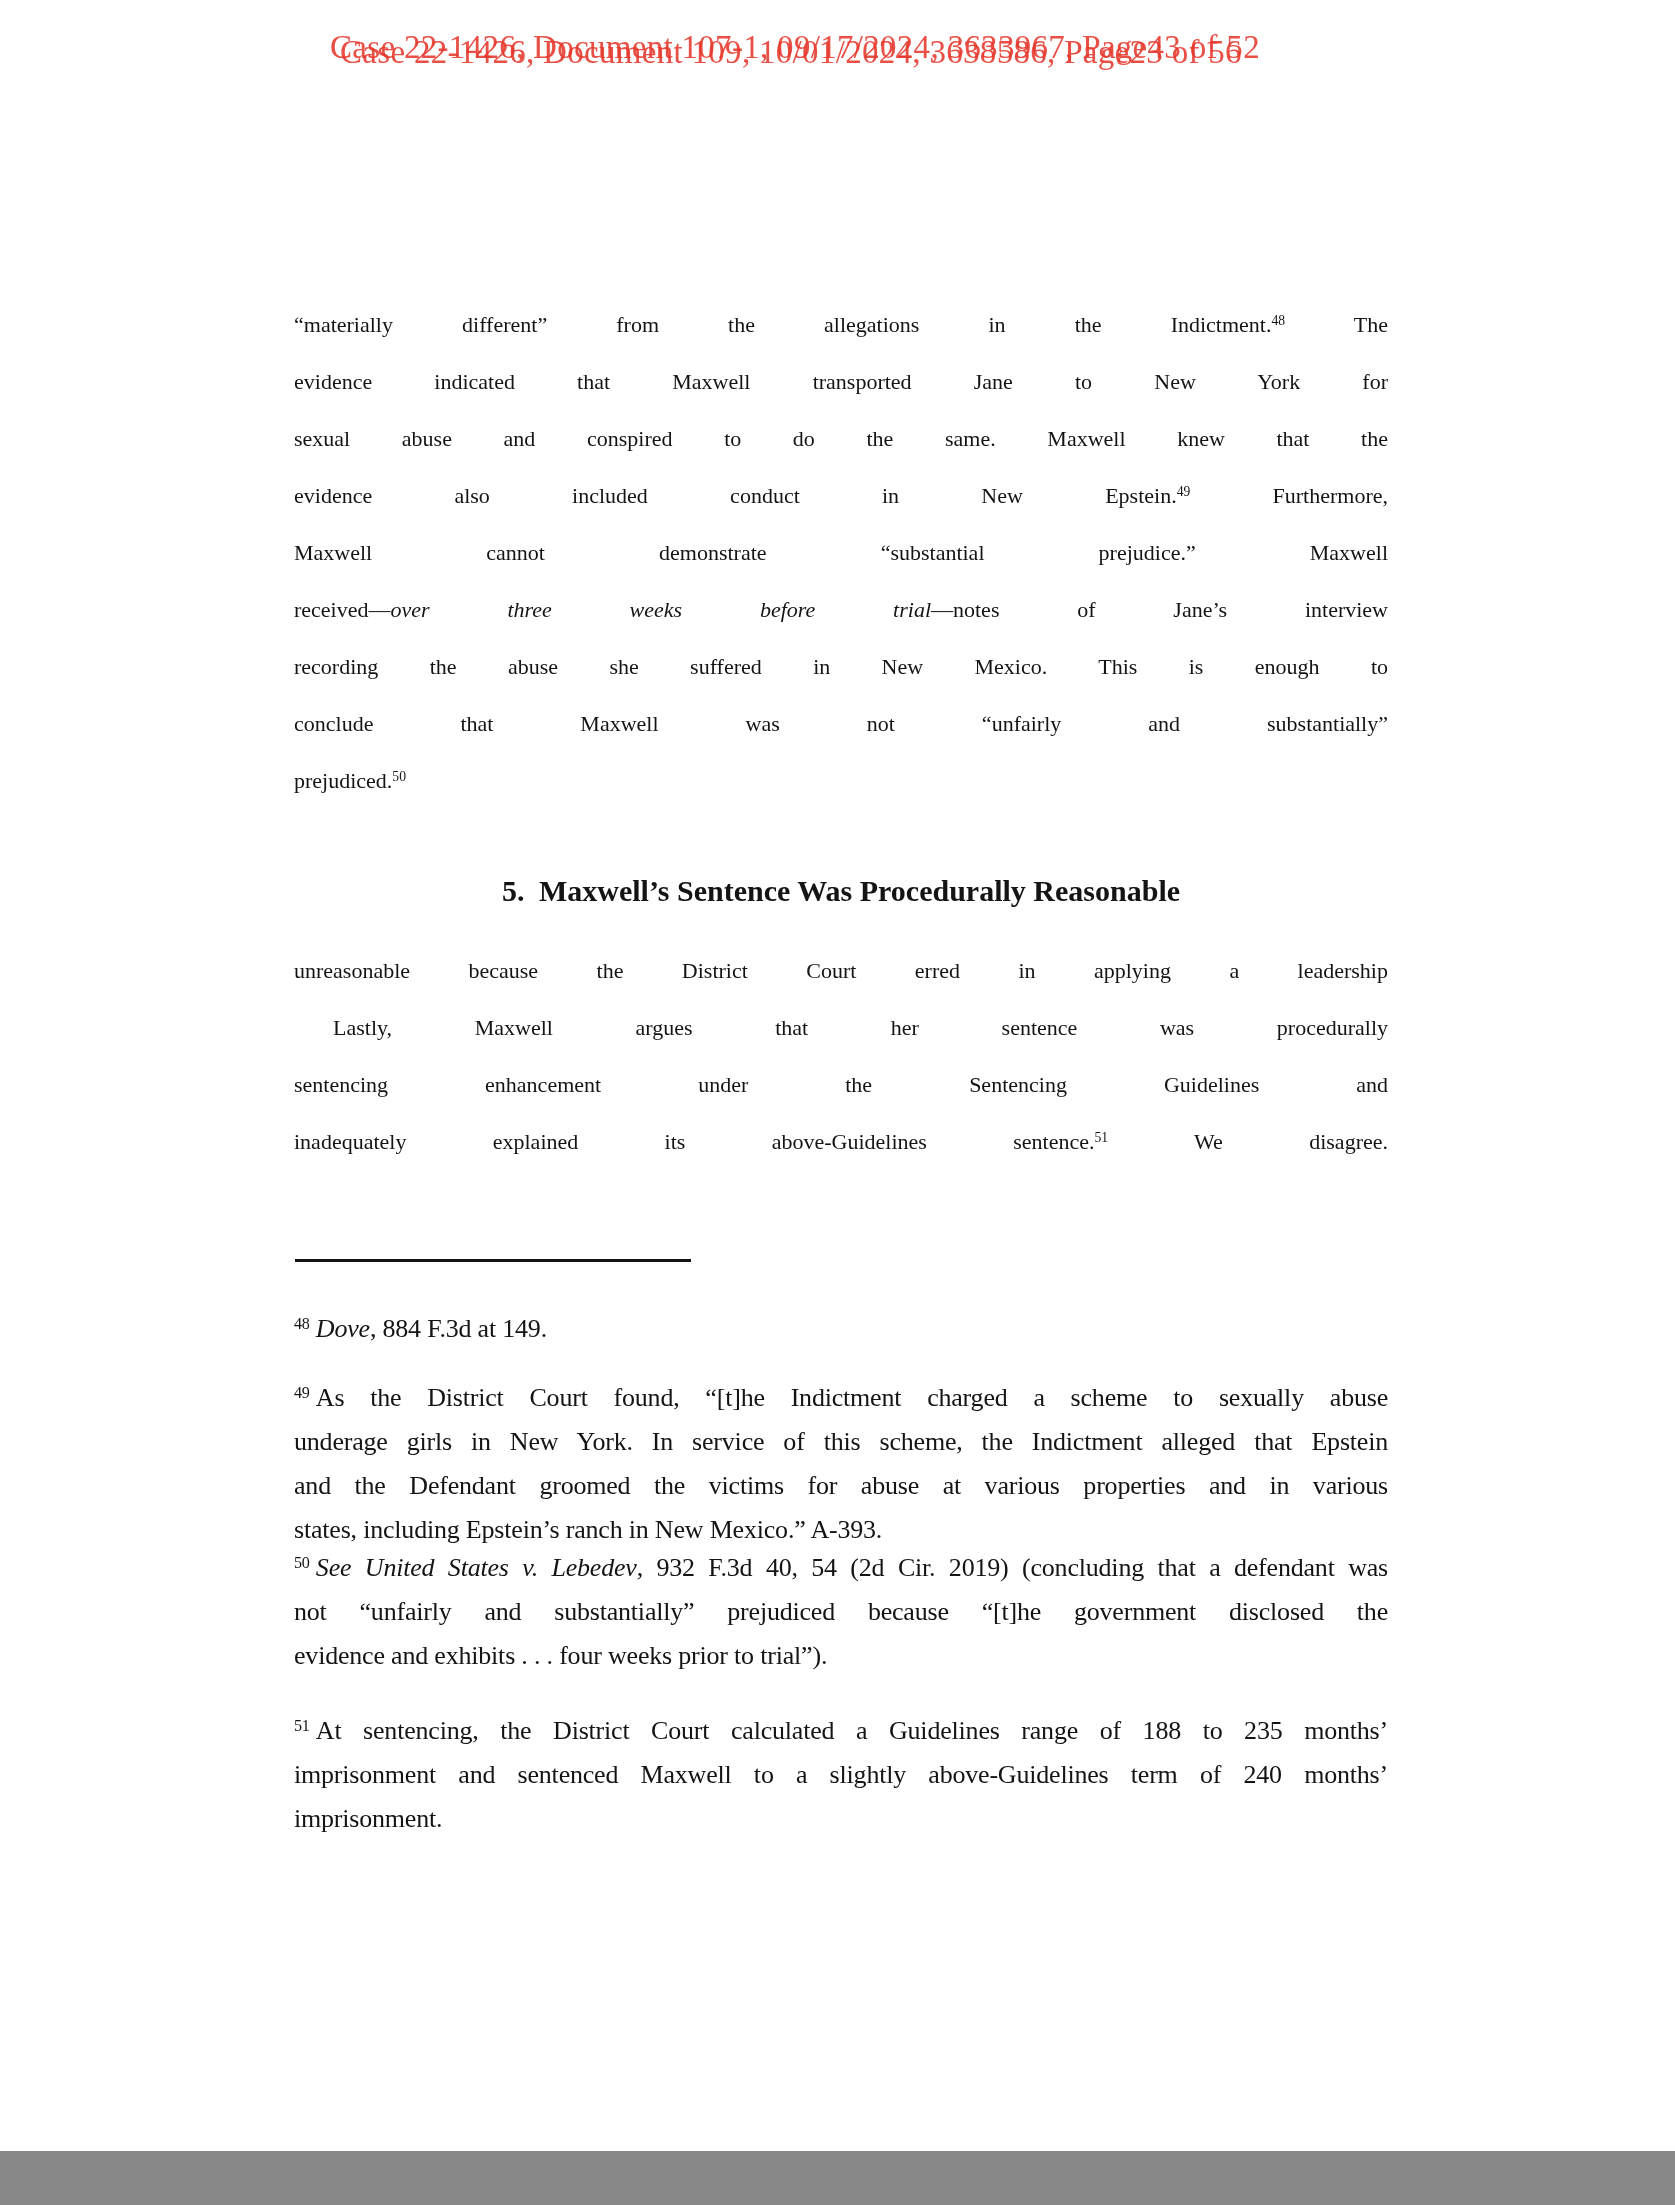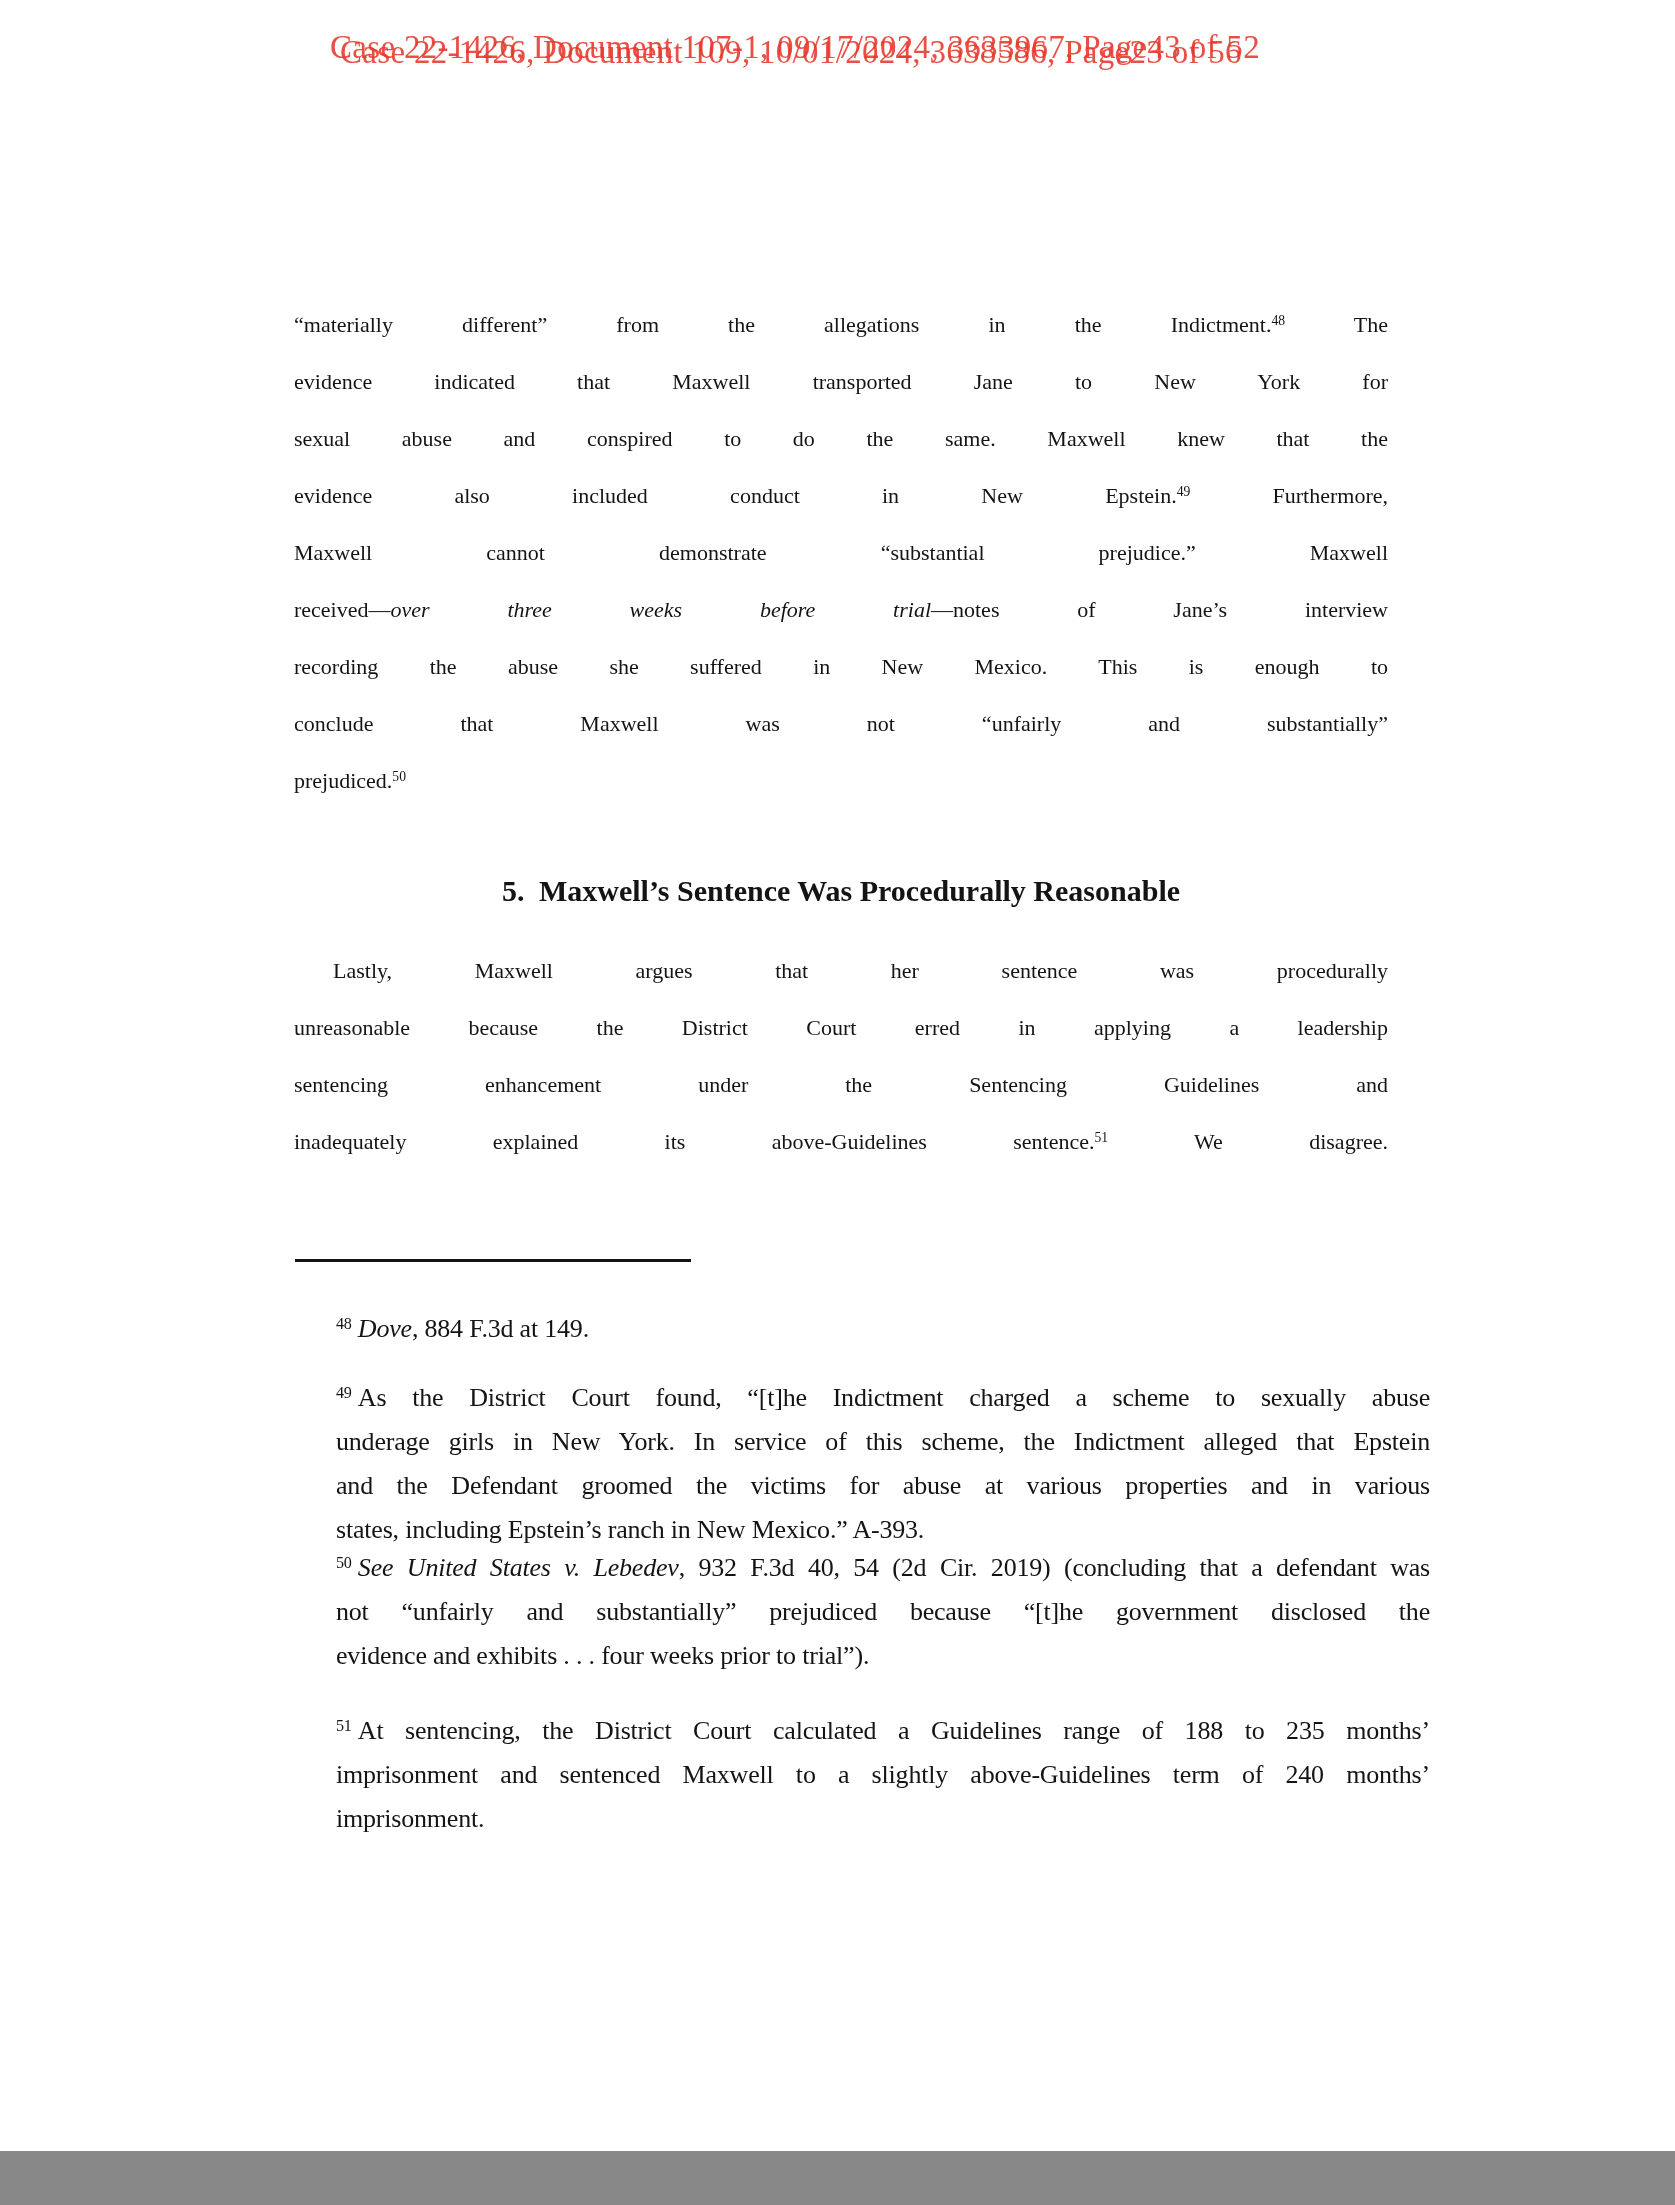--- a/index.html
+++ b/index.html
@@ -54,21 +54,21 @@
   sup.fsup { margin-right:0.38em; }
 
   em { font-style:italic; }
 
   
   .fnsep {
     position:absolute; left:295px; top:1259px;
     width:396px; height:0;
     border-top:3.3px solid #141414;
   }
-  .fn { position:absolute; left:294px; width:1094px;margin-left:42px; }
+  .fn { position:absolute; left:294px; width:1094px; }
   .fline {
     font-size:26px;
     letter-spacing:-0.2px;
     line-height:44px;
     height:44px;
     white-space:nowrap;
     text-align:left;
   }
   .fn48 { top:1307px; }
   .fn49 { top:1376px; }
@@ -104,22 +104,22 @@
     <div class="bline j">Maxwell cannot demonstrate “substantial prejudice.” Maxwell</div>
     <div class="bline j"><span>received—</span><em>over three weeks before trial</em><span>—notes of Jane’s interview</span></div>
     <div class="bline j">recording the abuse she suffered in New Mexico. This is enough to</div>
     <div class="bline j">conclude that Maxwell was not “unfairly and substantially”</div>
     <div class="bline"><span>prejudiced.</span><sup class="bsup">50</sup></div>
   </div>
 
   <div class="heading"><span class="hnum">5.</span><span>Maxwell’s Sentence Was Procedurally Reasonable</span></div>
 
   <div class="para para2">
+    <div class="bline j">unreasonable because the District Court erred in applying a leadership</div>
     <div class="bline j indent">Lastly, Maxwell argues that her sentence was procedurally</div>
-    <div class="bline j">unreasonable because the District Court erred in applying a leadership</div>
     <div class="bline j">sentencing enhancement under the Sentencing Guidelines and</div>
     <div class="bline j"><span>inadequately explained its above-Guidelines sentence.</span><sup class="bsup">51</sup><span>  We disagree.</span></div>
   </div>
 
   <div class="fnsep"></div>
 
   <div class="fn fn48">
     <div class="fline"><sup class="fsup">48</sup><em>Dove</em><span>, 884 F.3d at 149.</span></div>
   </div>
 

